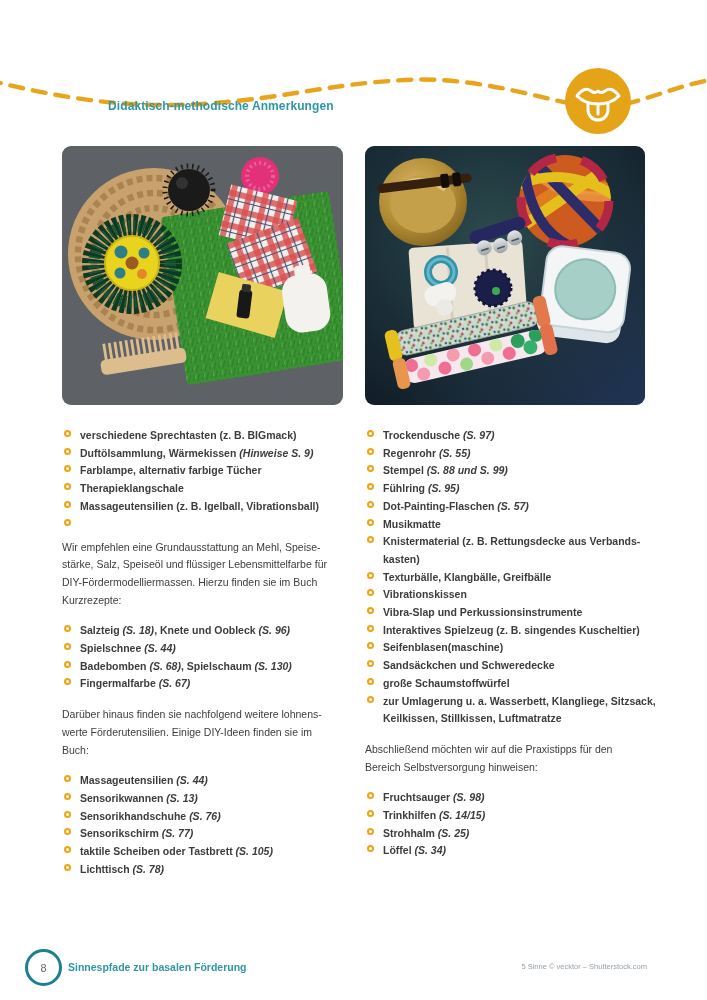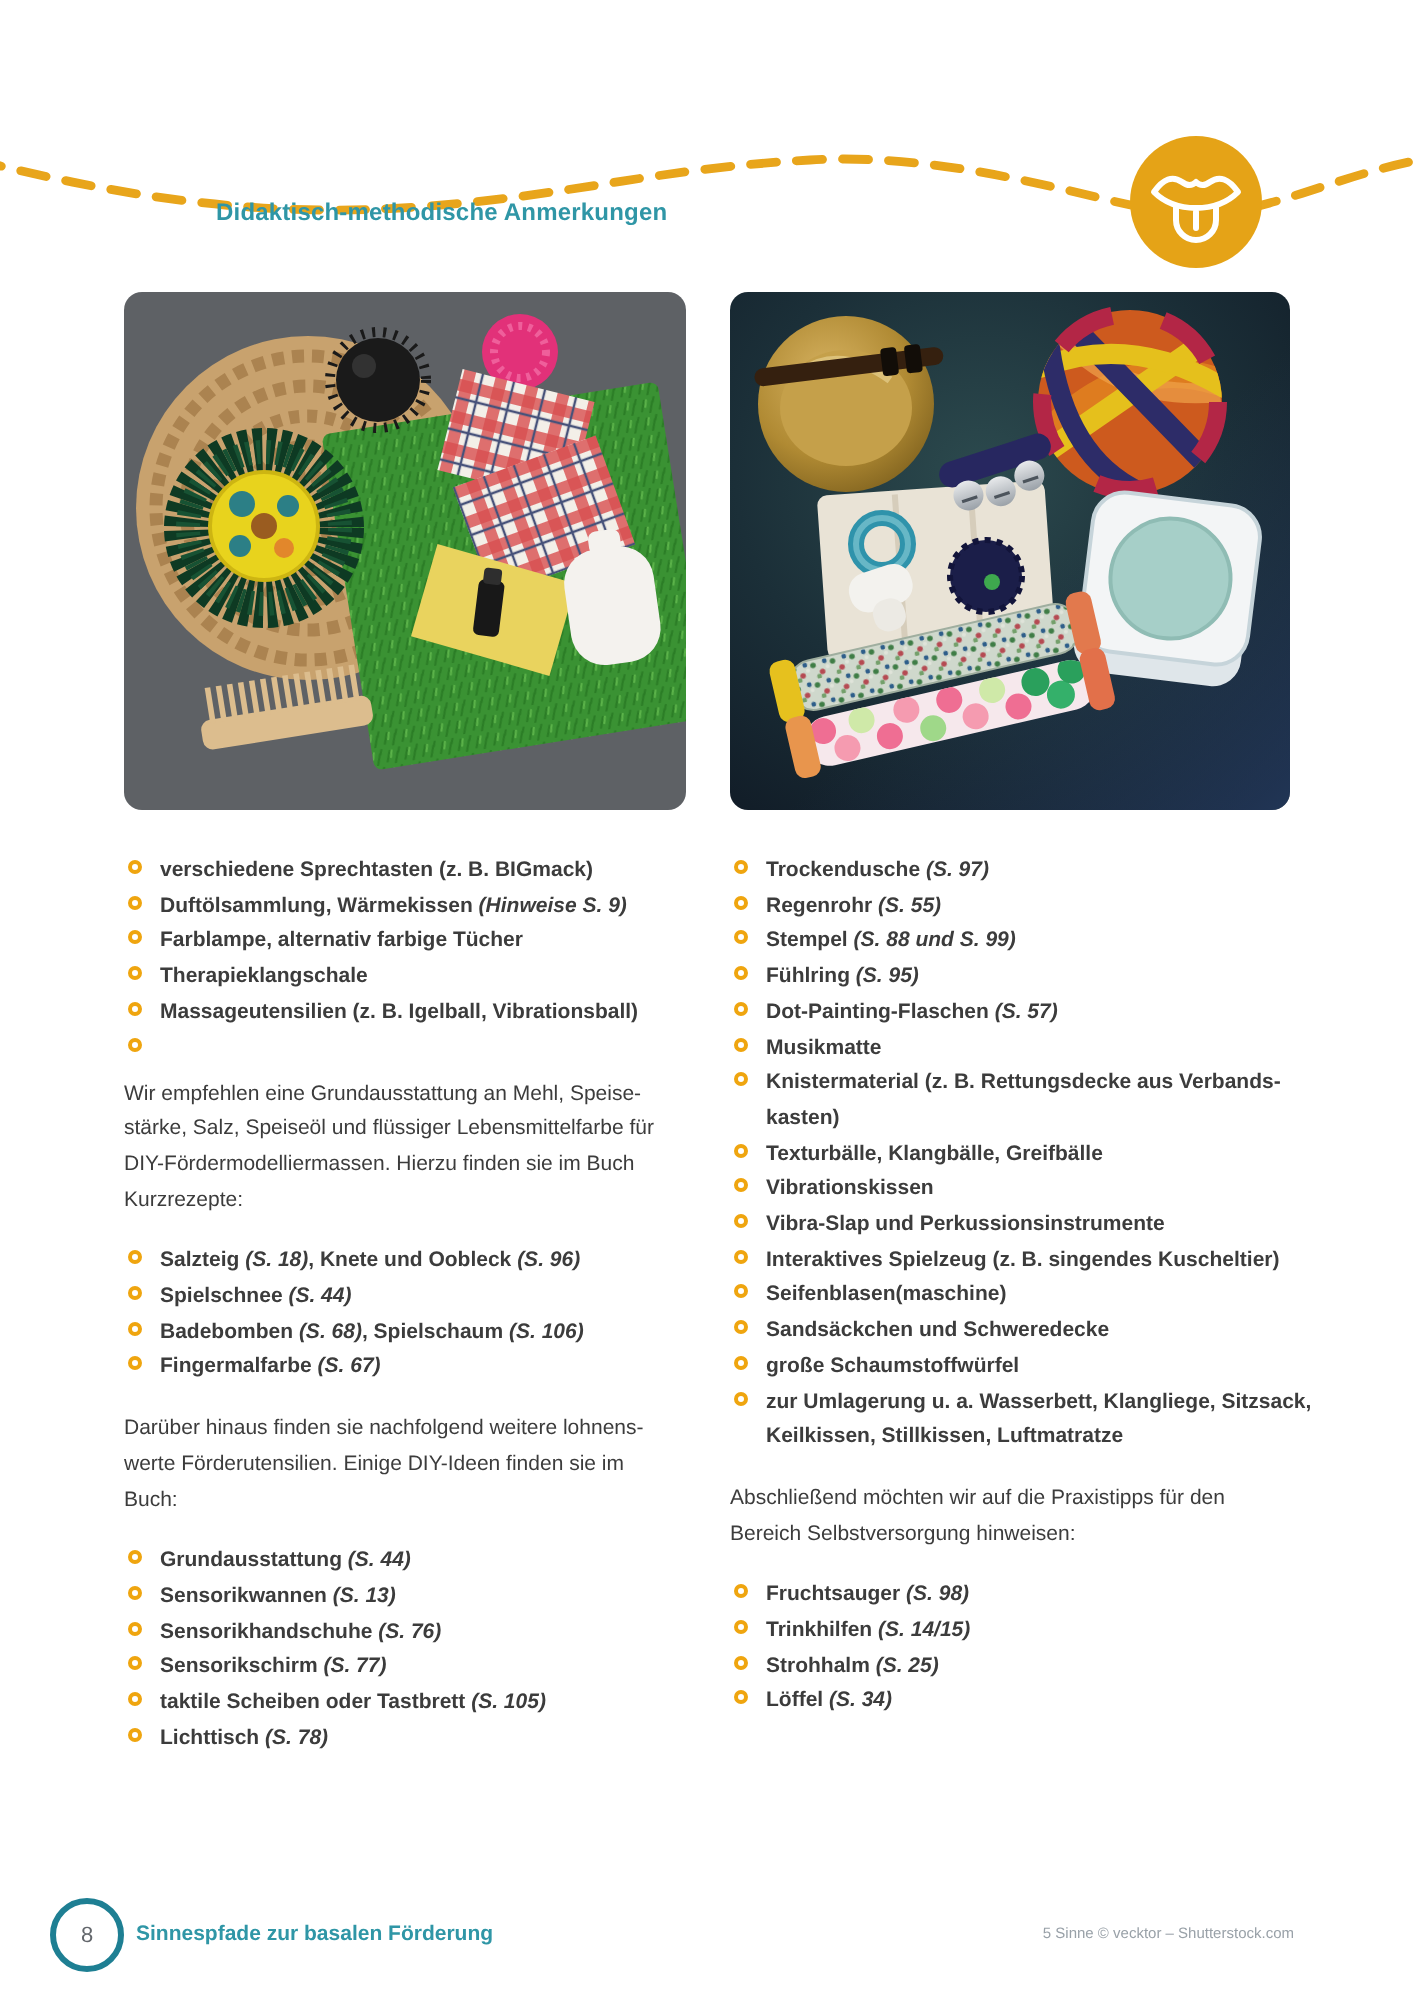--- a/index.html
+++ b/index.html
@@ -291,34 +291,34 @@
         <li>
           <span class="blt"></span>
           <div class="txt"><span>Salzteig </span><span class="em">(S. 18)</span><span>, Knete und Oobleck </span><span class="em">(S. 96)</span></div>
         </li>
         <li>
           <span class="blt"></span>
           <div class="txt"><span>Spielschnee </span><span class="em">(S. 44)</span></div>
         </li>
         <li>
           <span class="blt"></span>
-          <div class="txt"><span>Badebomben </span><span class="em">(S. 68)</span><span>, Spielschaum </span><span class="em">(S. 106)</span></div>
+          <div class="txt"><span>Badebomben </span><span class="em">(S. 68)</span><span>, Spielschaum </span><span class="em">(S. 130)</span></div>
         </li>
         <li>
           <span class="blt"></span>
           <div class="txt"><span>Fingermalfarbe </span><span class="em">(S. 67)</span></div>
         </li>
       </ul>
     <p class="para">Darüber hinaus finden sie nachfolgend weitere lohnens-
 werte Förderutensilien. Einige DIY-Ideen finden sie im
 Buch:</p>
     <ul class="blist">
         <li>
           <span class="blt"></span>
-          <div class="txt"><span>Grundausstattung </span><span class="em">(S. 44)</span></div>
+          <div class="txt"><span>Massageutensilien </span><span class="em">(S. 44)</span></div>
         </li>
         <li>
           <span class="blt"></span>
           <div class="txt"><span>Sensorikwannen </span><span class="em">(S. 13)</span></div>
         </li>
         <li>
           <span class="blt"></span>
           <div class="txt"><span>Sensorikhandschuhe </span><span class="em">(S. 76)</span></div>
         </li>
         <li>

